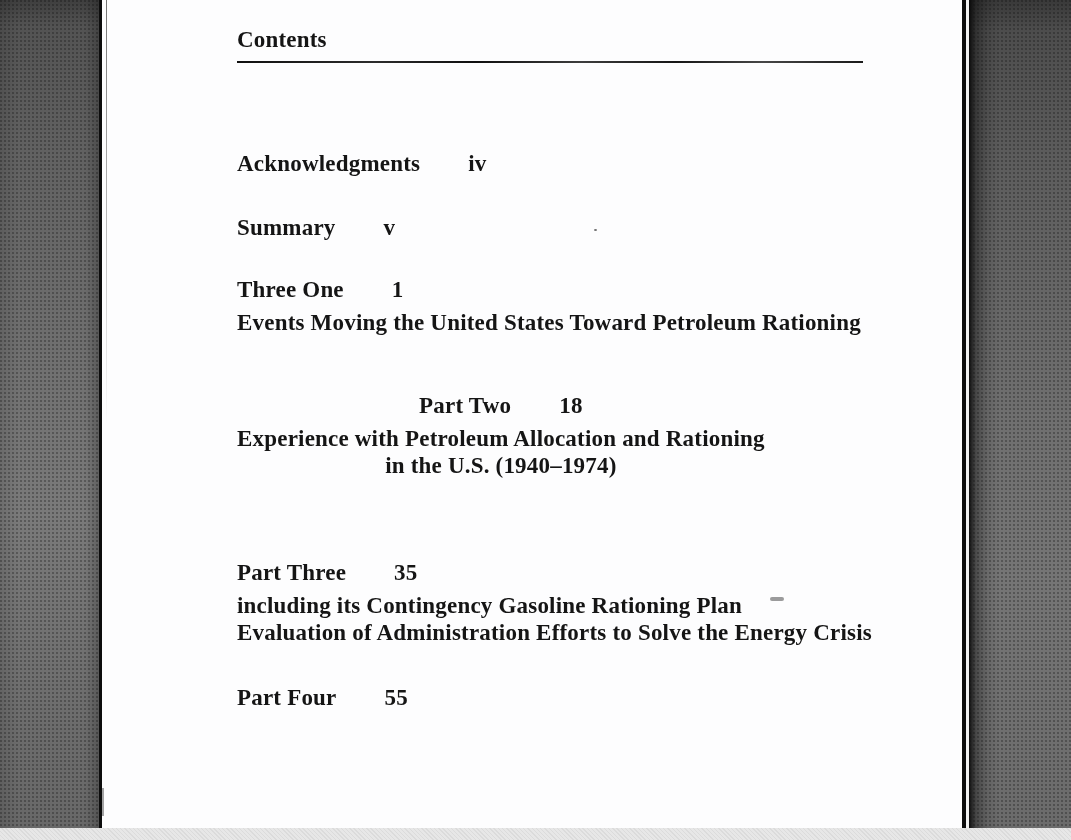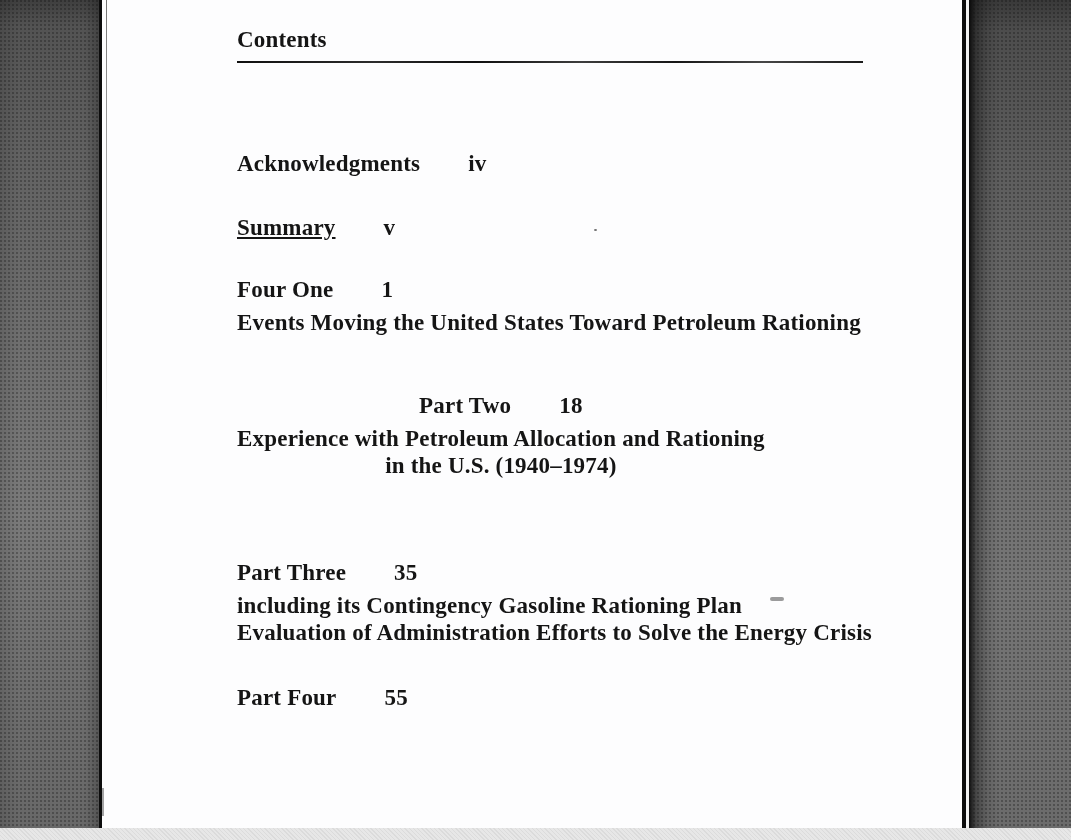--- a/index.html
+++ b/index.html
@@ -87,21 +87,21 @@
     font-size: 23px; line-height: 27px;
   }
   .title-rule {
     position: absolute; left: 135px; top: 61px; width: 626px; height: 2px;
     background: linear-gradient(90deg, #101010 0%, #2c2c2c 22%, #0f0f0f 38%, #3d3d3d 55%, #161616 70%, #474747 84%, #1a1a1a 100%);
   }
   .entry { position: absolute; left: 135px; font-size: 23px; line-height: 27px; }
   .pgnum { display: inline-block; margin-left: 48px; }
   .subtitle-block { margin-top: 6px; }
   .entry-ack  { top: 150px; text-align: right; }
-  .entry-sum  { top: 214px; text-decoration: underline; }
+  .entry-sum  { top: 214px; }
   .entry-p1   { top: 276px; }
   .entry-p2   { top: 392px; text-align: center; }
   .entry-p3   { top: 559px; }
   .entry-p4   { top: 684px; }
 </style>
 </head>
 <body>
 
 <div class="stage">
 
@@ -115,21 +115,21 @@
     <div class="entry entry-ack ink">
       <span>Acknowledgments</span><span class="pgnum">iv</span>
     </div>
 
     <div class="entry entry-sum ink">
       <span>Summary</span><span class="pgnum">v</span>
     </div>
 
     <div class="entry entry-p1 ink">
       <div class="entry-head">
-        <span>Four One</span><span class="pgnum">1</span>
+        <span>Three One</span><span class="pgnum">1</span>
       </div>
       <div class="subtitle-block">
         <div class="subtitle-line">Events Moving the United States Toward Petroleum Rationing</div>
       </div>
     </div>
 
     <div class="entry entry-p2 ink">
       <div class="entry-head">
         <span>Part Two</span><span class="pgnum">18</span>
       </div>

